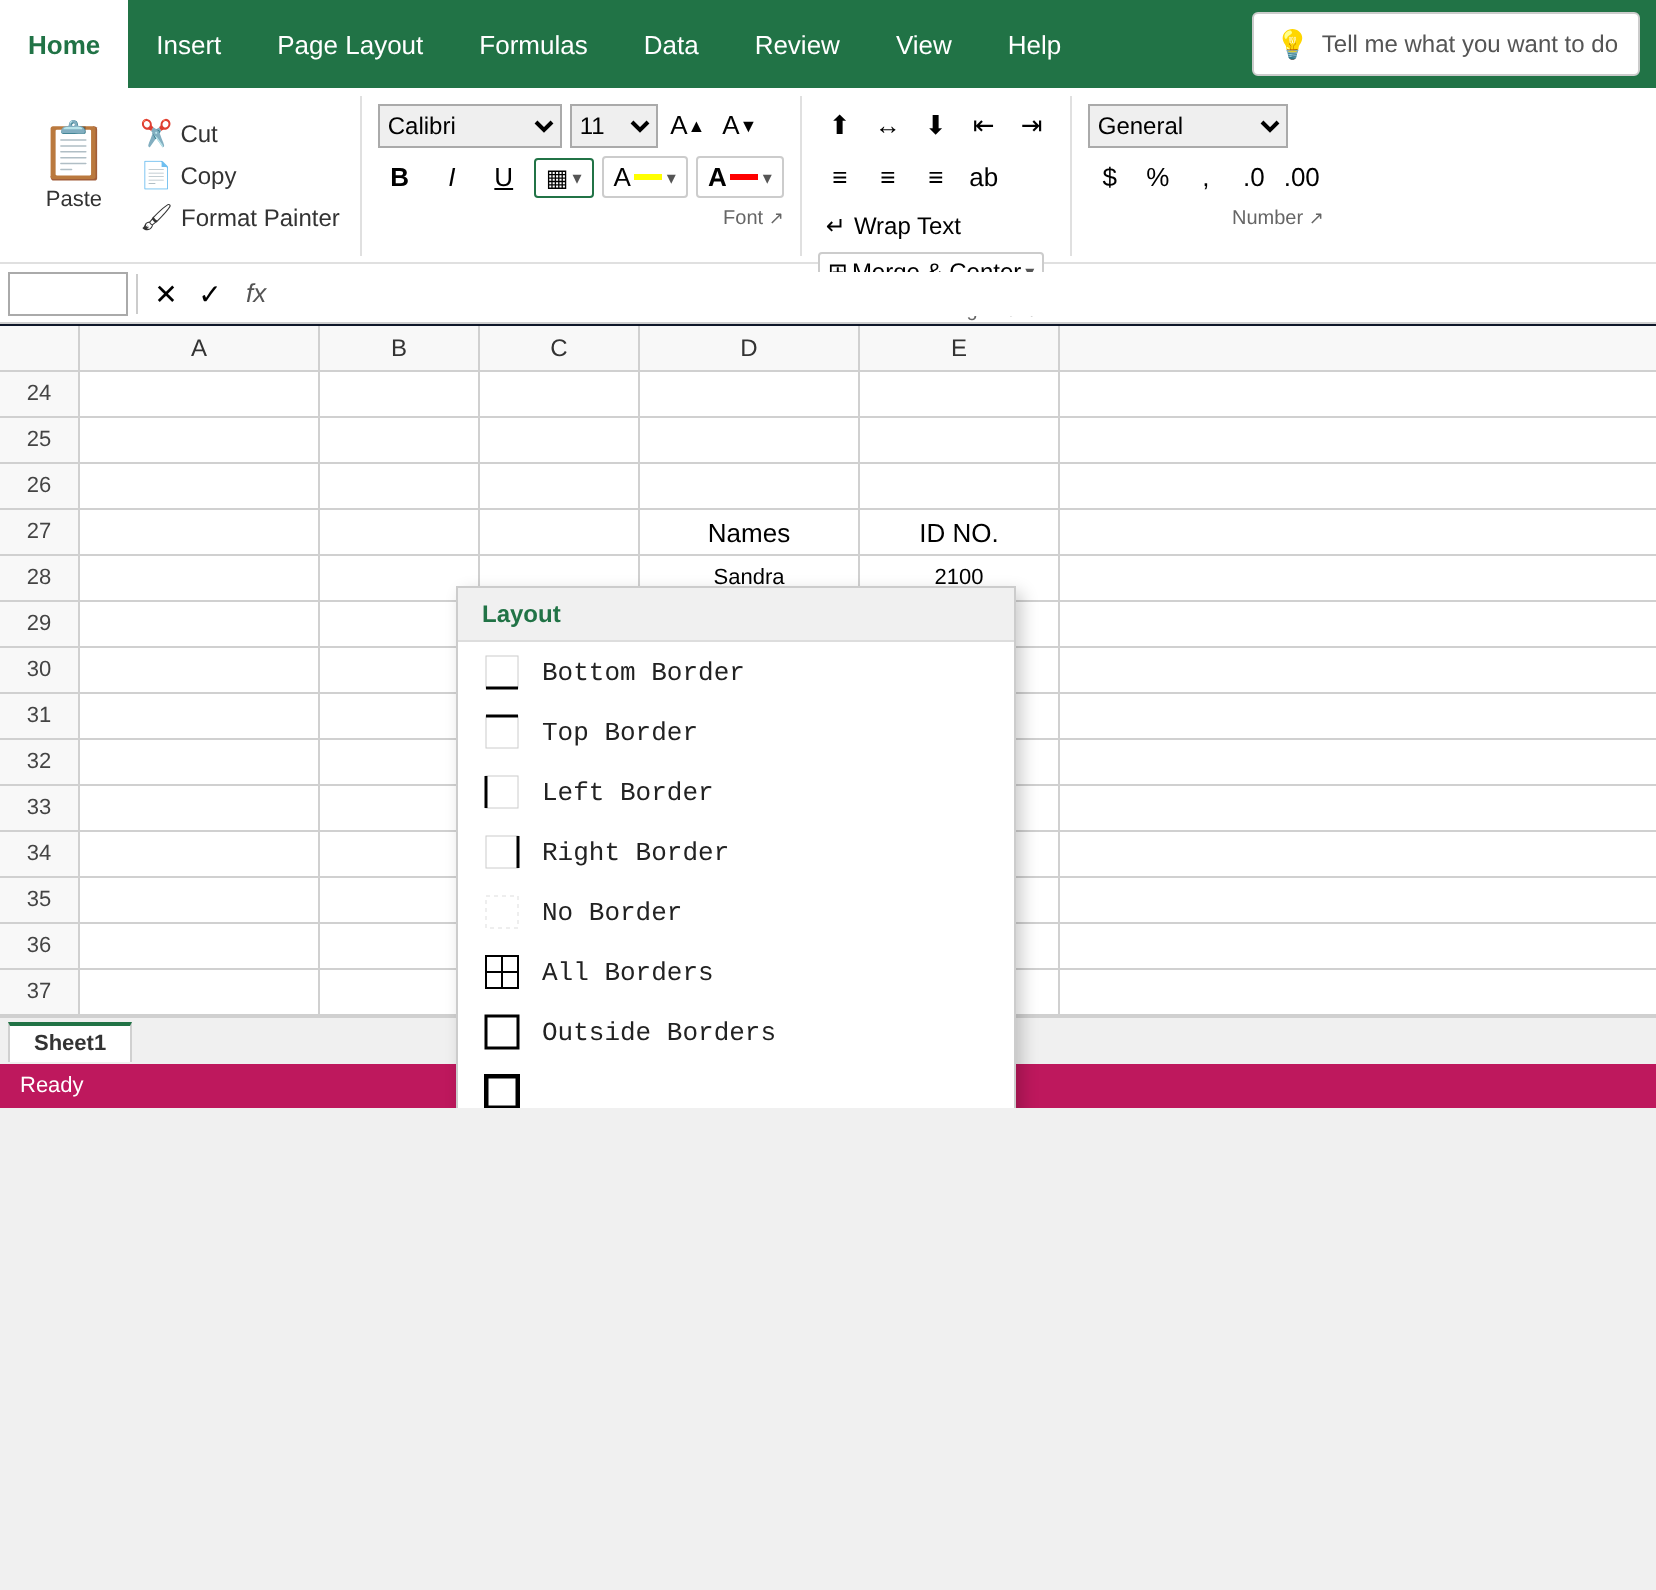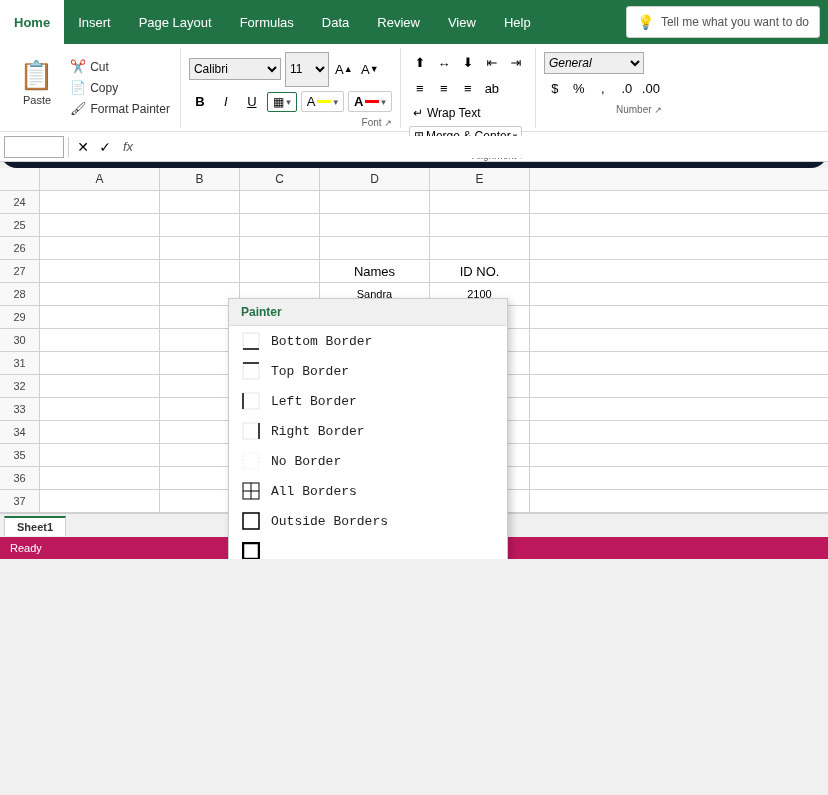--- a/index.html
+++ b/index.html
@@ -1,19 +1,19 @@
 <!DOCTYPE html>
 <html><head>
   <meta charset="utf-8">
   <style>
     * { box-sizing: border-box; margin: 0; padding: 0; }
     body { font-family: 'Segoe UI', Arial, sans-serif; font-size: 12px; background: #f0f0f0; overflow: hidden; }
 
     
-    .ribbon { background: #fff; border-bottom: 6px solid #0f172a; border-radius: 17px; }
+    .ribbon { background: #fff; border-bottom: 1px solid #0f172a; }
 
     
     .tab-bar { background: #217346; display: flex; align-items: stretch; height: 44px; }
     .tab { padding: 0 14px; display: flex; align-items: center; color: #fff; font-size: 13px; cursor: pointer; }
     .tab.active { background: #fff; color: #217346; font-weight: 600; }
     .tab-spacer { flex: 1; }
     .tell-me { display: flex; align-items: center; background: #fff; margin: 6px 8px; padding: 4px 10px; border-radius: 3px; border: 1px solid #ccc; font-size: 12px; color: #555; gap: 6px; }
     .tell-me-icon { color: #f0c040; font-size: 14px; }
 
     
@@ -26,41 +26,41 @@
     .paste-label { font-size: 11px; color: #333; margin-top: 2px; }
     .clipboard-sub { display: flex; flex-direction: column; gap: 2px; justify-content: center; }
     .clipboard-item { display: flex; align-items: center; gap: 4px; cursor: pointer; padding: 2px 4px; font-size: 12px; color: #333; white-space: nowrap; }
     .clipboard-item-icon { font-size: 13px; }
 
     
     .font-group { border-right: 1px solid #e0e0e0; padding: 4px 8px; display: flex; flex-direction: column; gap: 4px; height: 80px; }
     .font-row1 { display: flex; align-items: center; gap: 4px; }
     .font-row2 { display: flex; align-items: center; gap: 4px; }
     .font-select { width: 92px; height: 22px; font-size: 12px; border: 1px solid #aaa; }
-    .size-select { width: 44px; height: 35px; font-size: 12px; border: 1px solid #aaa; }
+    .size-select { width: 44px; height: 22px; font-size: 12px; border: 1px solid #aaa; }
     .icon-btn { width: 22px; height: 22px; display: flex; align-items: center; justify-content: center; cursor: pointer; border: 1px solid transparent; font-size: 13px; border-radius: 2px; }
     .bold { font-weight: bold; }
     .italic { font-style: italic; }
     .underline { text-decoration: underline; }
     .border-btn { background: #fff; border: 1px solid #ccc; border-radius: 2px; padding: 2px 5px; cursor: pointer; display: flex; align-items: center; gap: 2px; position: relative; }
     .border-btn.active { background: #c6efce; }
     .fill-btn { background: #fff; border: 1px solid #ccc; border-radius: 2px; padding: 2px 5px; cursor: pointer; display: flex; align-items: center; gap: 2px; }
     .font-color-btn { background: #fff; border: 1px solid #ccc; border-radius: 2px; padding: 2px 5px; cursor: pointer; display: flex; align-items: center; gap: 2px; }
     .group-bottom-label { font-size: 10px; color: #666; text-align: right; }
     .chevron { font-size: 9px; color: #555; }
 
     
     .align-group { border-right: 1px solid #e0e0e0; padding: 4px 8px; display: flex; flex-direction: column; gap: 4px; height: 80px; }
     .align-row { display: flex; align-items: center; gap: 2px; }
     .wrap-text-btn { display: flex; align-items: center; gap: 4px; font-size: 12px; padding: 2px 4px; cursor: pointer; }
     .merge-btn { display: flex; align-items: center; gap: 2px; font-size: 12px; padding: 2px 4px; cursor: pointer; border: 1px solid #ccc; border-radius: 2px; background: #fff; }
 
     
     .number-group { padding: 4px 8px; display: flex; flex-direction: column; gap: 4px; height: 80px; }
-    .num-select { width: 100px; height: 22px; font-size: 12px; border: 1px solid #aaa; font-style: italic; }
+    .num-select { width: 100px; height: 22px; font-size: 12px; border: 1px solid #aaa; }
     .num-row { display: flex; align-items: center; gap: 2px; }
 
     
     .formula-bar { display: flex; align-items: center; height: 30px; background: #fff; border-bottom: 1px solid #d0d0d0; padding: 0 4px; gap: 4px; }
     .name-box { width: 60px; height: 22px; border: 1px solid #aaa; text-align: center; font-size: 12px; display: flex; align-items: center; justify-content: center; }
     .formula-divider { width: 1px; height: 20px; background: #ccc; }
     .fx-btn { font-size: 13px; color: #555; padding: 0 4px; cursor: pointer; font-style: italic; }
     .formula-input { flex: 1; height: 22px; border: none; outline: none; font-size: 12px; }
     .formula-actions { display: flex; gap: 2px; }
     .formula-action-btn { width: 20px; height: 20px; display: flex; align-items: center; justify-content: center; font-size: 14px; cursor: pointer; border: 1px solid transparent; }
@@ -356,21 +356,21 @@
   <div class="sheet-row">
     <div class="row-num">37</div>
     <div class="cell col-a"></div>
     <div class="cell col-b"></div>
     <div class="cell col-c"></div>
     <div class="cell col-d"></div>
     <div class="cell col-e"></div>
   </div>
 
   <div class="borders-dropdown">
-    <div class="dropdown-section-header">Painter</div>
+    <div class="dropdown-section-header">Layout</div>
 
     <div class="dropdown-item">
       <div class="dropdown-item-icon">
         <svg width="18" height="18" viewBox="0 0 18 18">
             <rect x="1" y="1" width="16" height="16" fill="none" stroke="#ccc" stroke-width="0.5"></rect>
             <line x1="1" y1="17" x2="17" y2="17" stroke="#000" stroke-width="1.5"></line>
           </svg>
       </div>
       <span class="dropdown-item-label">Bottom Border</span>
     </div>

